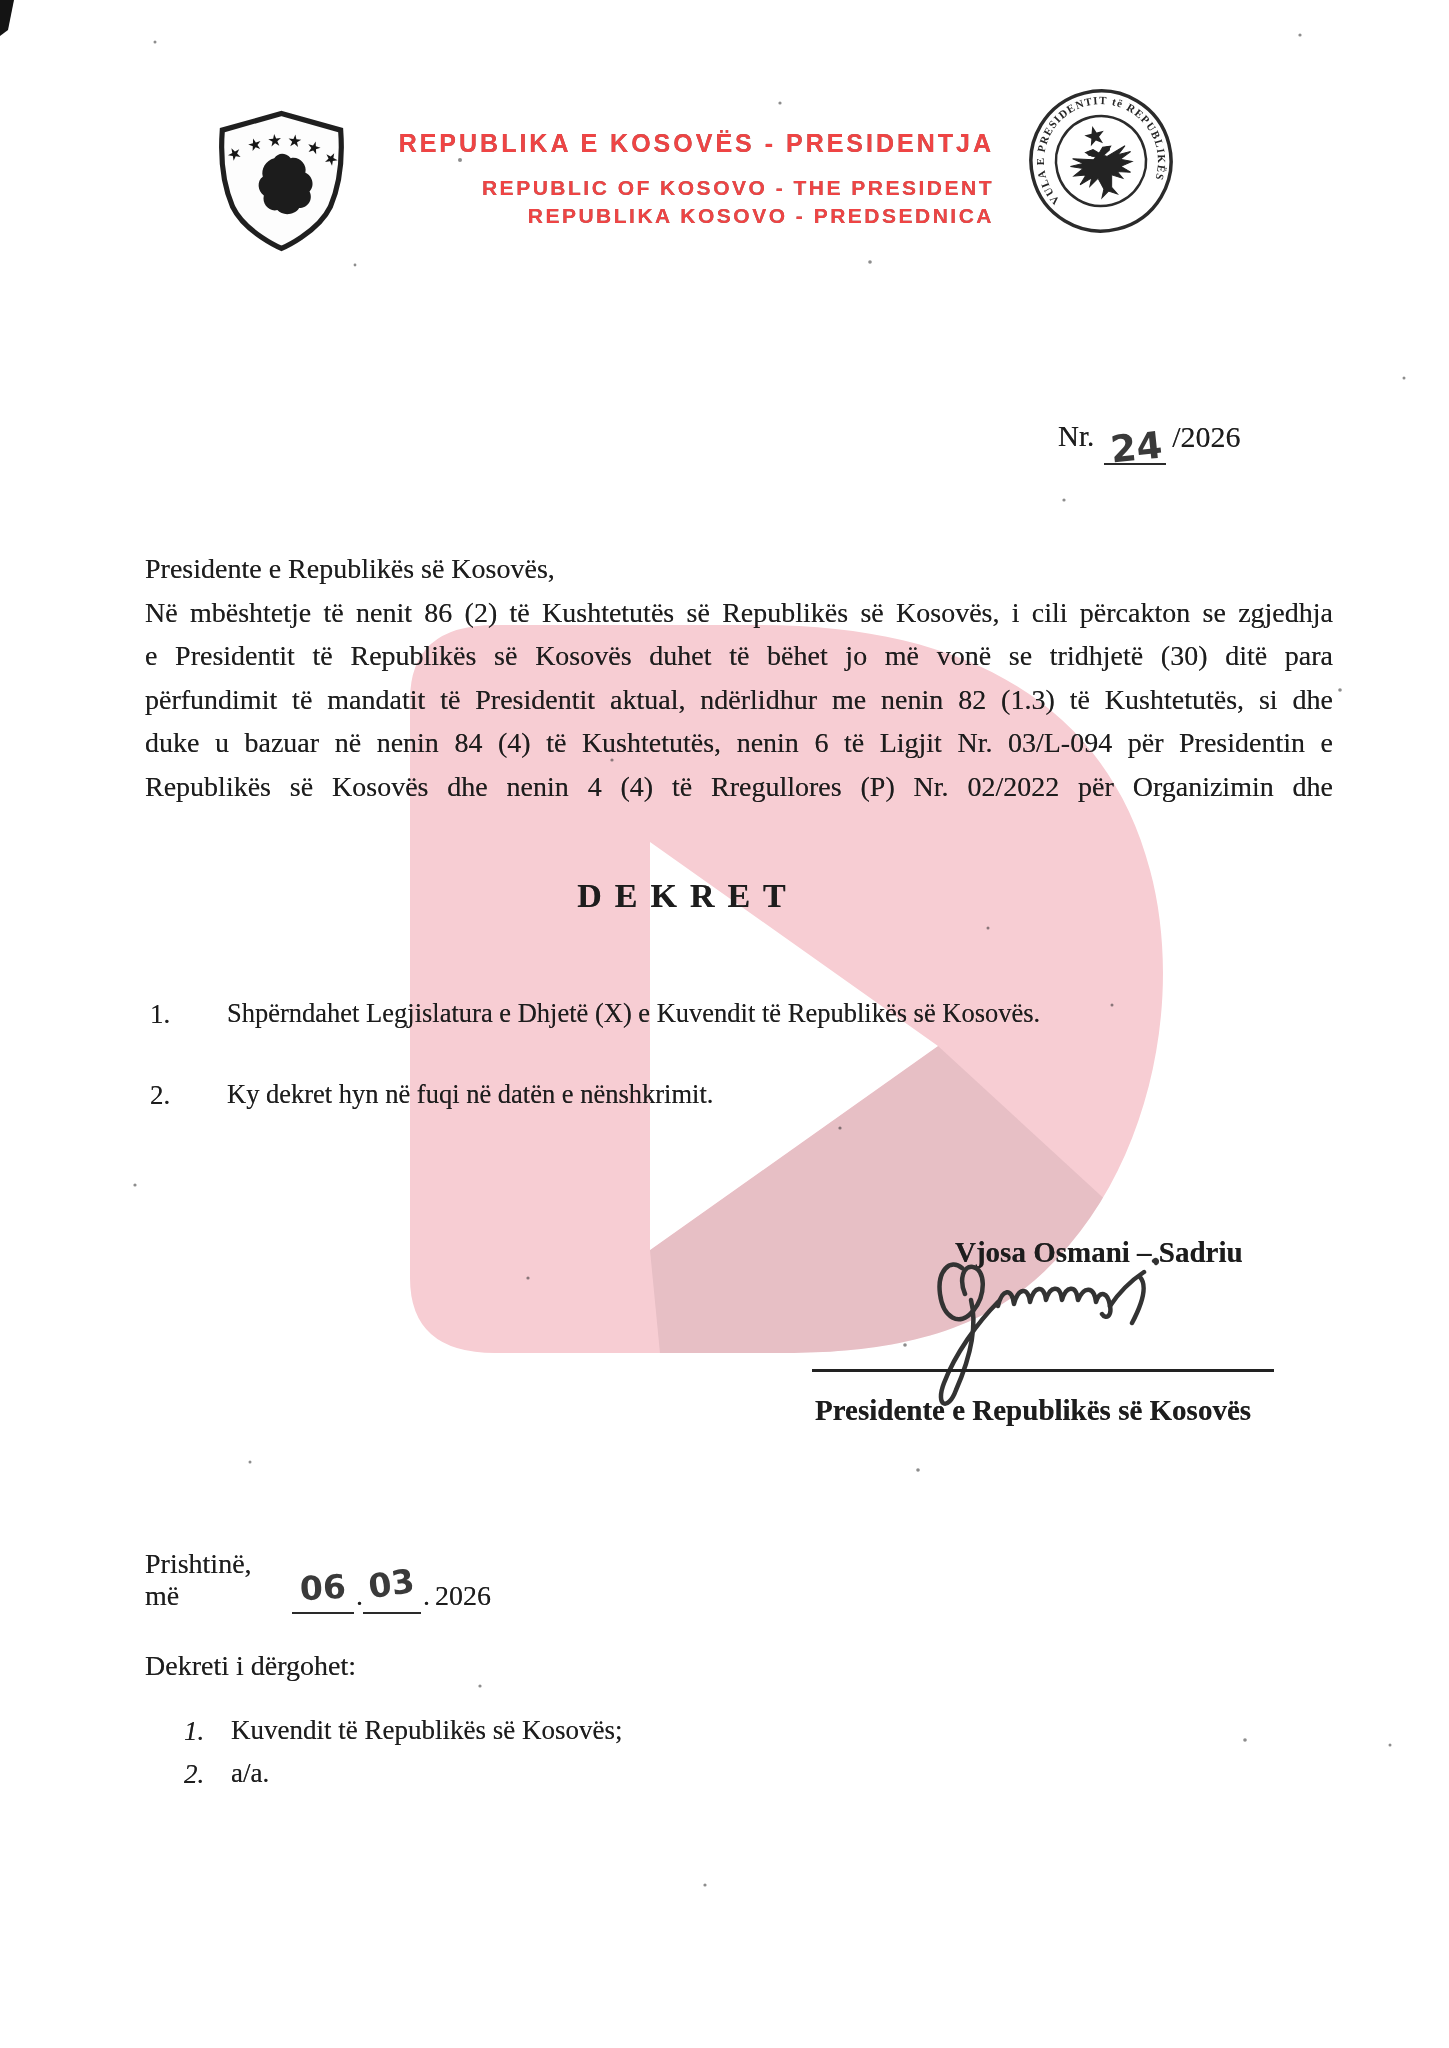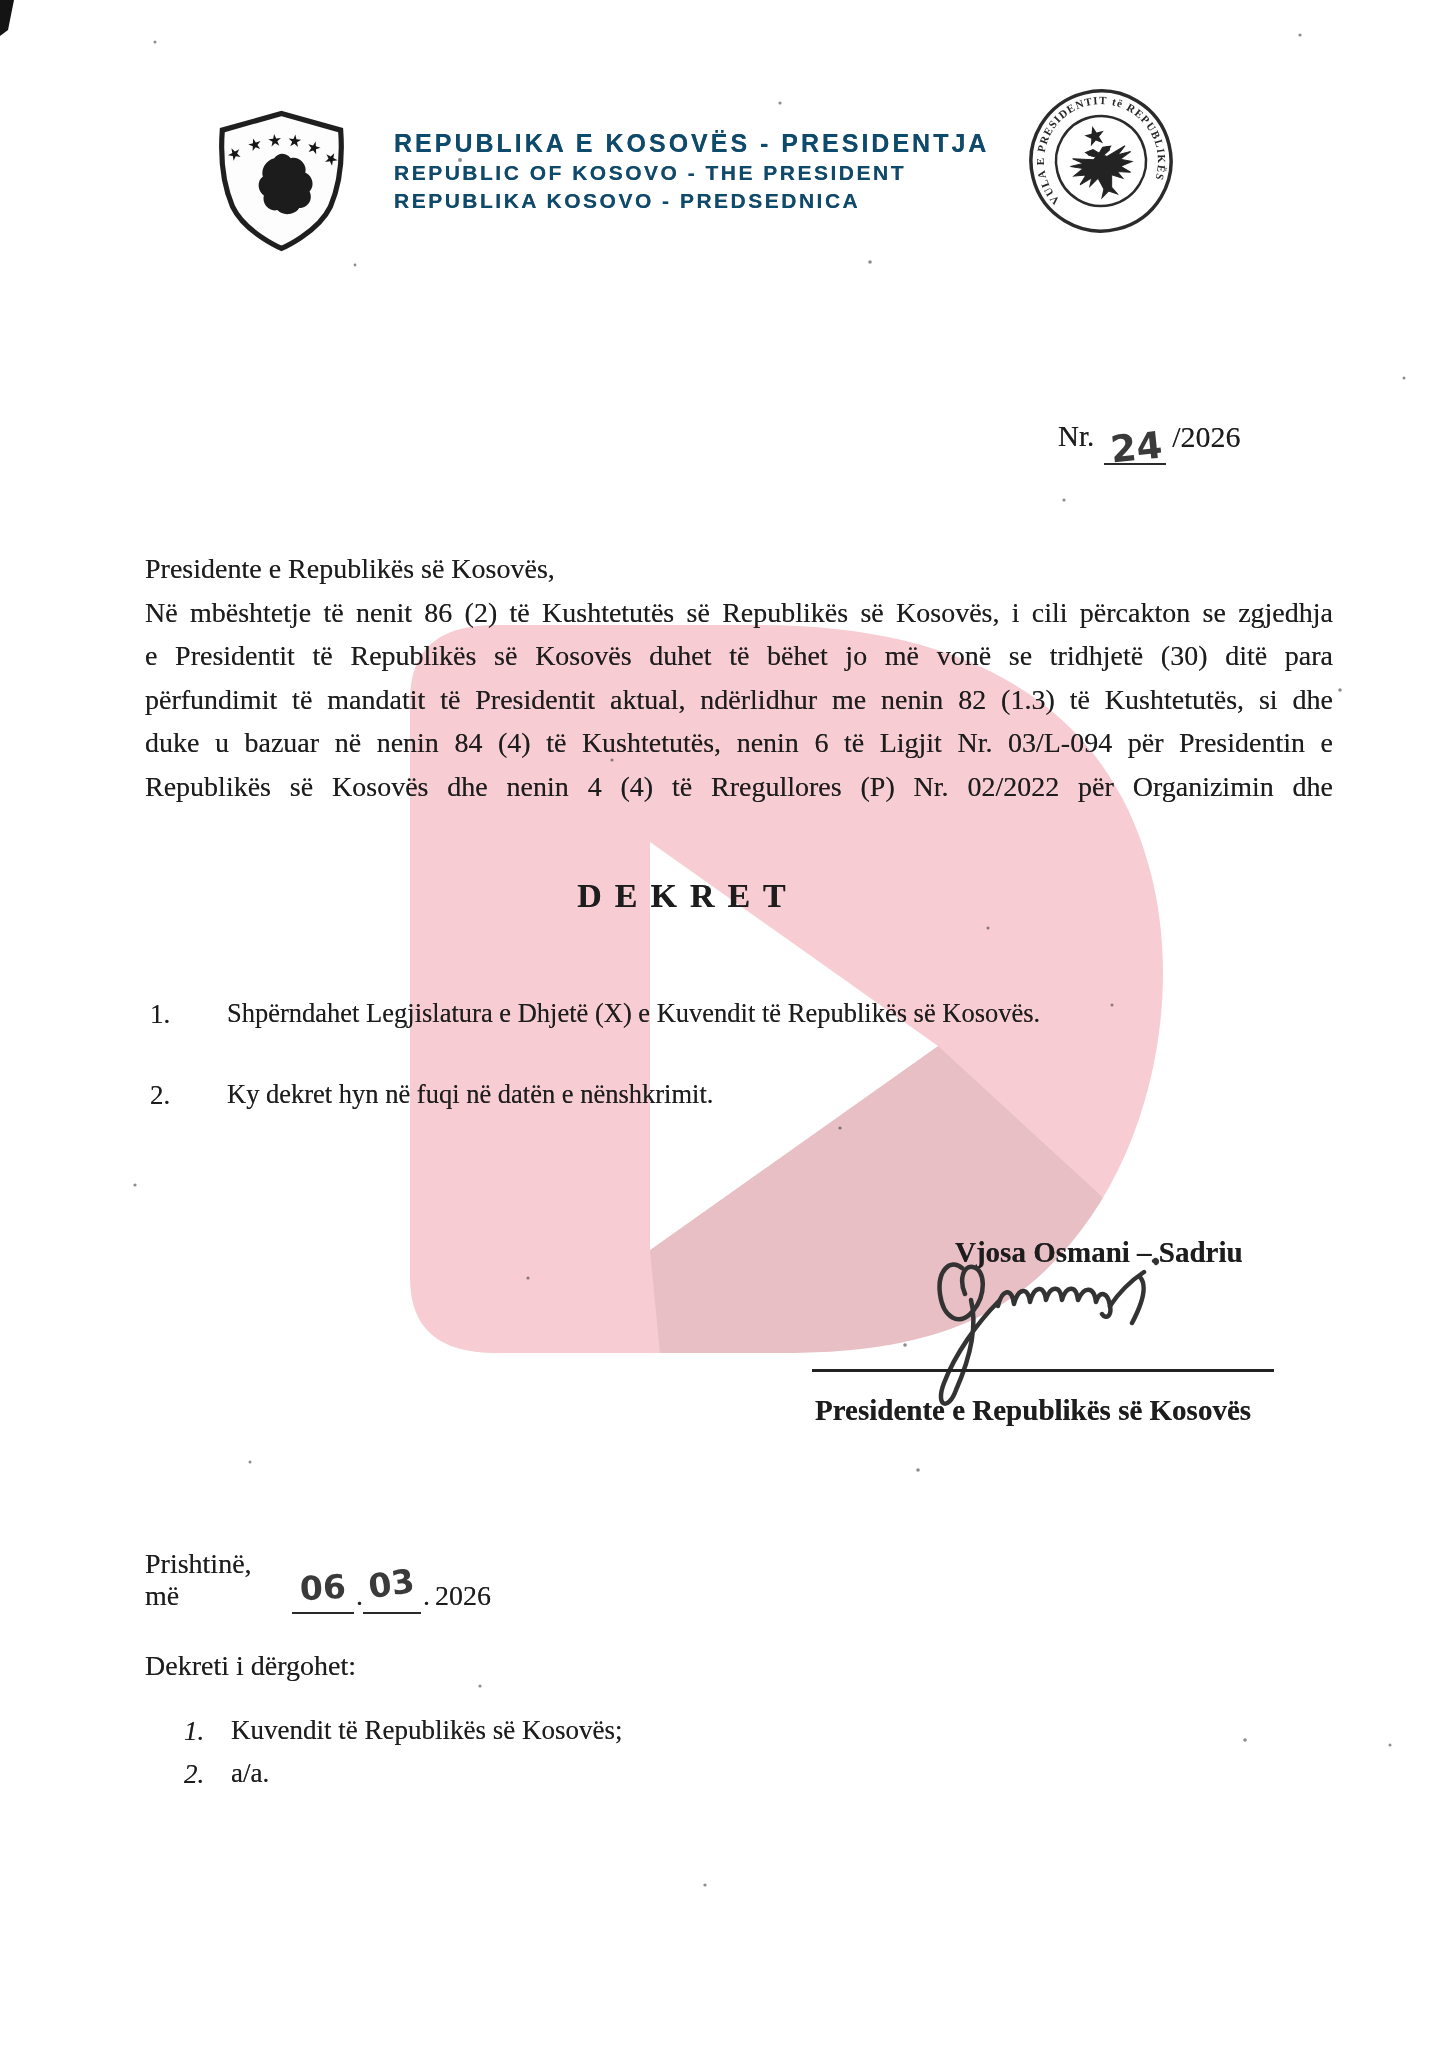--- a/index.html
+++ b/index.html
@@ -5,24 +5,24 @@
   html,body{margin:0;padding:0}
   body{
     width:1449px;height:2048px;position:relative;background:#ffffff;
     font-family:"Liberation Serif",serif;color:#1d1d1d;overflow:hidden;
   }
   .abs{position:absolute;z-index:2}
   .ink{text-shadow:0 0 .5px rgba(25,25,25,.65)}
   
   #watermark{position:absolute;left:0;top:0;z-index:1}
   
-  .hdr-titles{left:394px;top:128px;width:600px;text-align:left;
-    font-family:"Liberation Sans",sans-serif;font-weight:bold;color:#0c4a6e}
+  .hdr-titles{left:394px;top:128px;width:600px;text-align:right;
+    font-family:"Liberation Sans",sans-serif;font-weight:bold;color:#ef4444}
   .hdr-l1{font-size:25px;letter-spacing:3px;line-height:30px}
-  .hdr-l2{font-size:21px;letter-spacing:2.5px;line-height:28px;margin-top:1px}
+  .hdr-l2{font-size:21px;letter-spacing:2.5px;line-height:28px;margin-top:16px}
   .hdr-l3{font-size:21px;letter-spacing:2.5px;line-height:28px}
   
   .refline{left:1058px;top:420px;display:flex;font-size:29px}
   .ref-underline{display:inline-block;width:62px;border-bottom:2.5px solid #2a2a2a;
     text-align:center;margin:0 6px 0 10px;position:relative}
   .hand{font-family:"DejaVu Sans",sans-serif;font-weight:bold;color:#3a3a3a}
   .hand-24{display:inline-block;font-size:37px;transform:rotate(-6deg) translateY(6px)}
   .ref-year{font-size:30px}
   
   .preamble{left:145px;top:547px;width:1188px;font-size:28px;line-height:43.5px}

